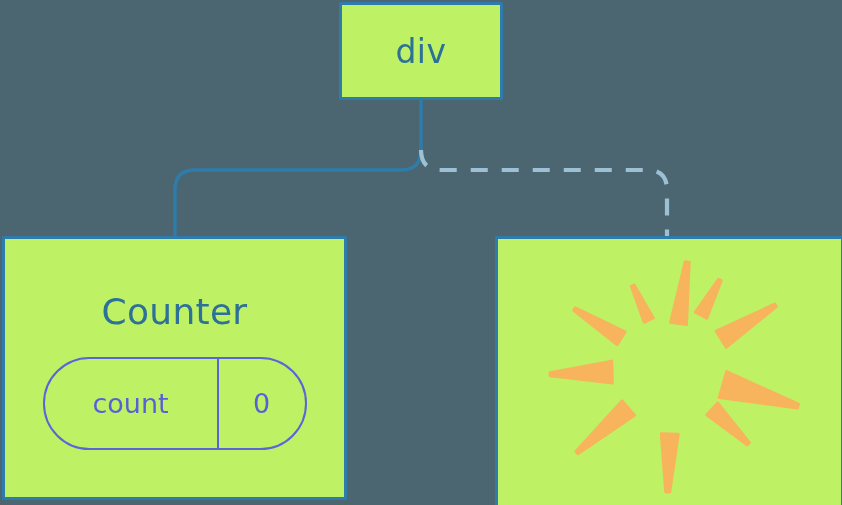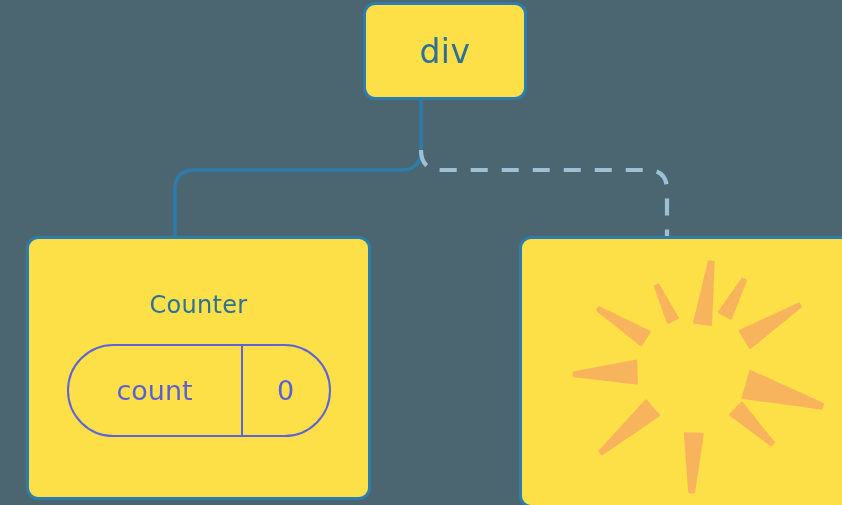--- a/index.html
+++ b/index.html
@@ -27,25 +27,24 @@
     left: 0;
     top: 0;
     width: 842px;
     height: 505px;
     pointer-events: none;
   }
 
   
   .node {
     position: absolute;
-    background: #fde047;
+    background: #bef264;
     border: 3px solid #2e7cab;
-    border-radius: 12px;
+    border-radius: 2px;
     box-sizing: border-box;
-    margin-left: 24px;
   }
   .node-div {
     left: 339px;
     top: 2px;
     width: 164px;
     height: 98px;
     display: flex;
     align-items: center;
     justify-content: center;
   }
@@ -58,21 +57,21 @@
   .node-counter {
     left: 2px;
     top: 236px;
     width: 345px;
     height: 264px;
     display: flex;
     flex-direction: column;
     align-items: center;
   }
   .node-counter .node-title {
-    font-size: 24px;
+    font-size: 36px;
     color: #2d7098;
     margin-top: 52px;
     letter-spacing: 0.3px;
   }
 
   
   .state-pill {
     margin-top: 25px;
     width: 264px;
     height: 93px;

